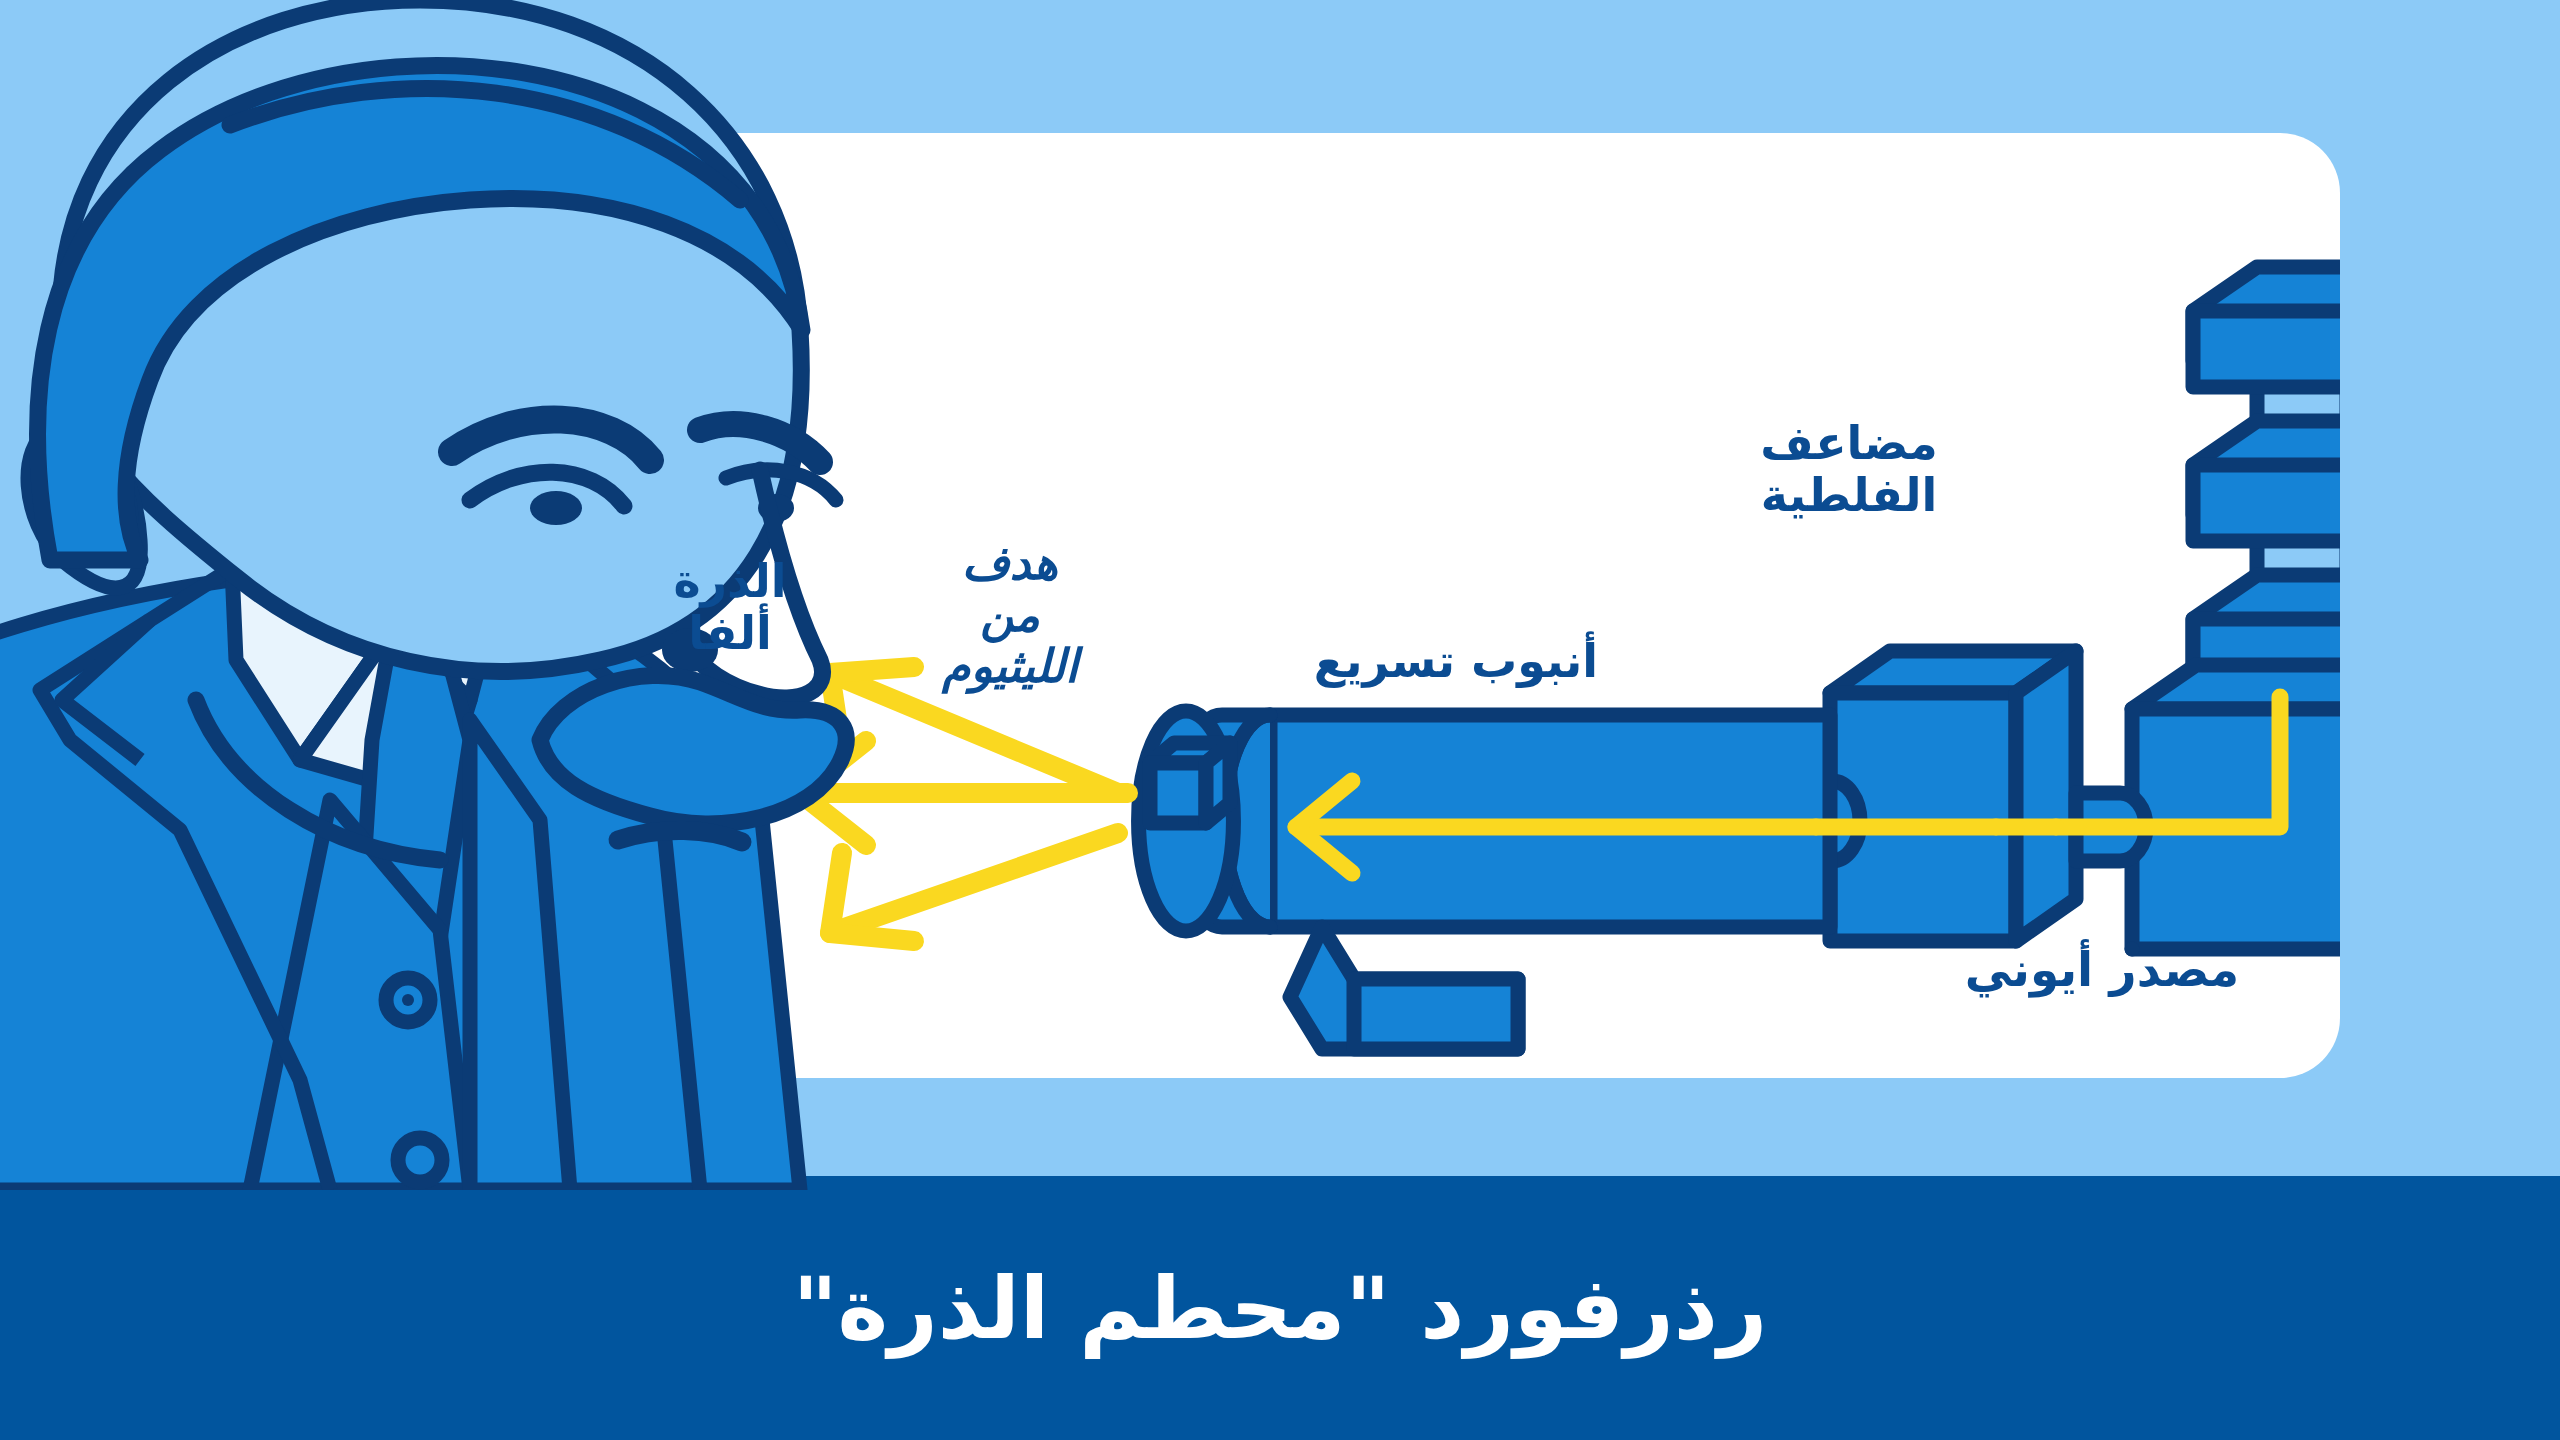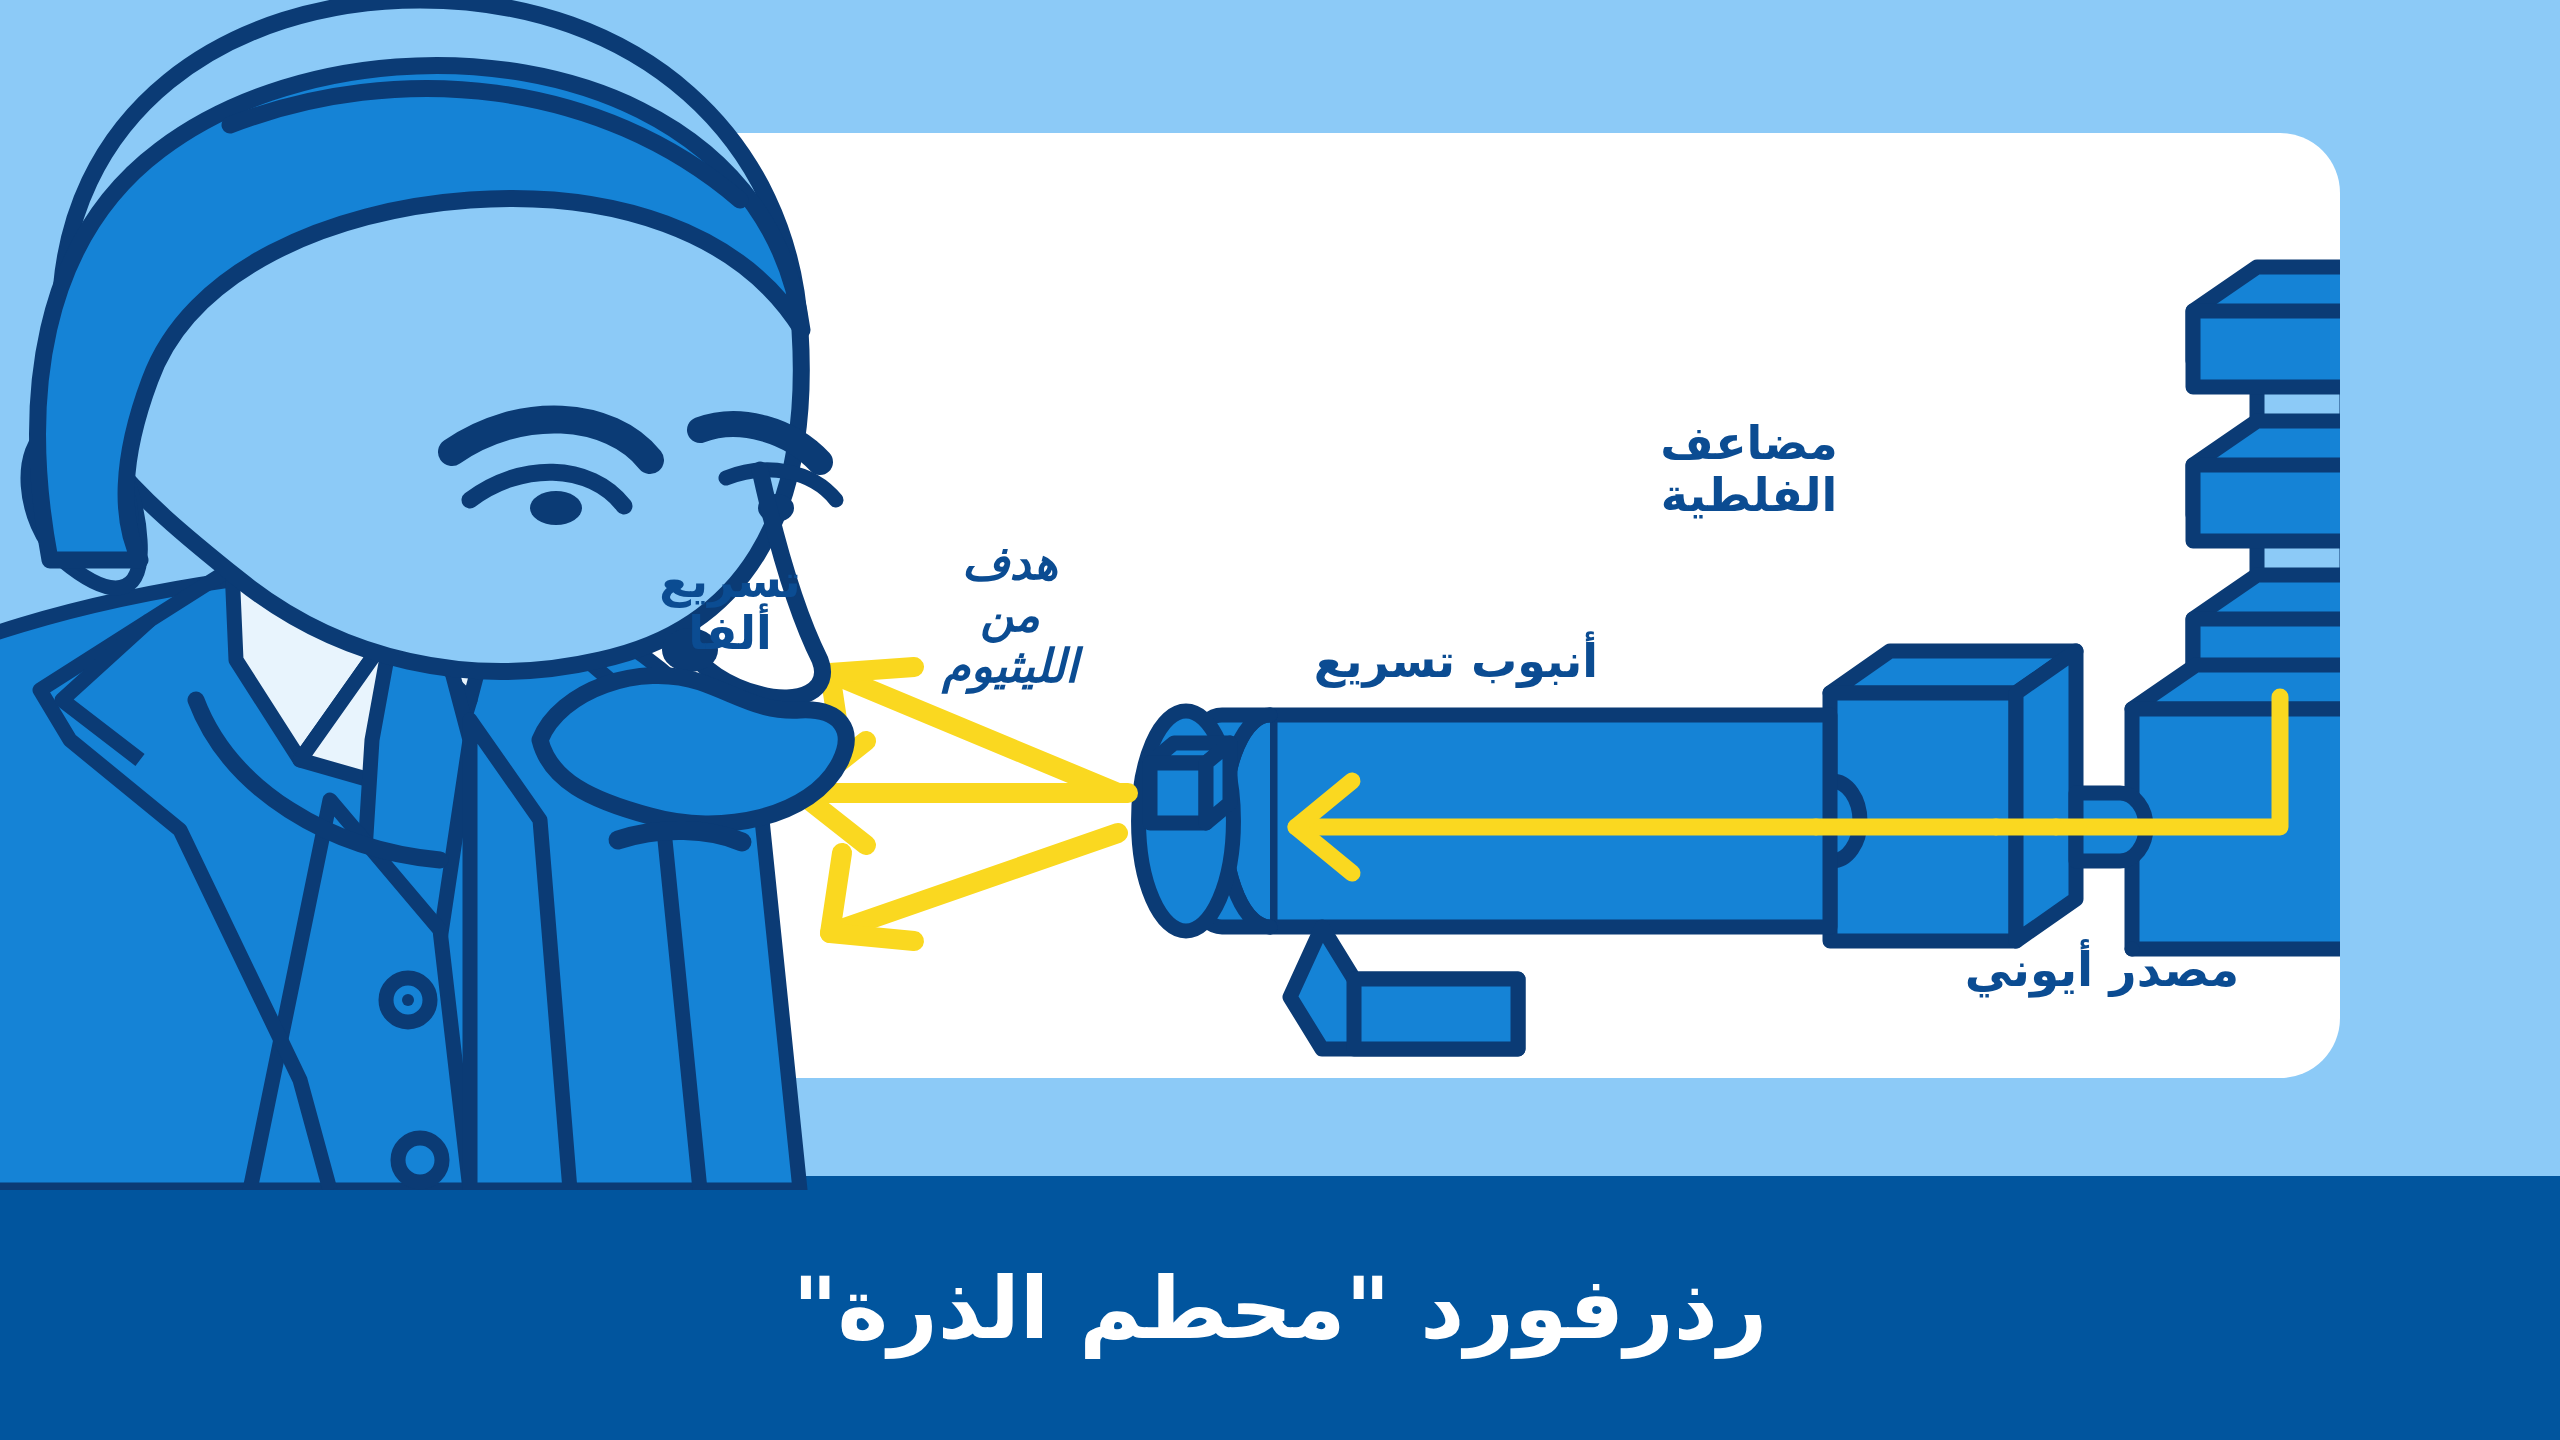--- a/index.html
+++ b/index.html
@@ -60,21 +60,21 @@
     font-weight:bold;
     direction:rtl;
     text-align:center;
     line-height:1.12;
     white-space:pre-line;
     z-index:8;
   }
   #lbl-alpha{  left:600px;  top:556px;  width:260px; font-size:46px; }
   #lbl-target{ left:915px;  top:538px;  width:190px; font-size:46px;font-style:italic; }
   #lbl-tube{   left:1268px; top:636px;  width:330px; font-size:46px;text-align:right; }
-  #lbl-mult{   left:1624px; top:418px;  width:250px; font-size:46px; }
+  #lbl-mult{   left:1724px; top:418px;  width:250px; font-size:46px; }
   #lbl-ion{    left:1952px; top:944px;  width:300px; font-size:47px; }
 </style>
 </head>
 <body>
 
 <div id="stage">
 
   <div id="card"></div>
 
   <svg id="apparatus" viewBox="0 0 1840 945">
@@ -183,21 +183,21 @@
         <path d="M628 660 L 300 660"></path>
         <path d="M300 660 l66 -52 M300 660 l66 52"></path>
       </g>
       <g>
         <path d="M618 700 L 330 800"></path>
         <path d="M330 800 l12 -80 M330 800 l84 8"></path>
       </g>
     </g>
   </svg>
 
-  <div class="lbl" id="lbl-alpha">تسريع
+  <div class="lbl" id="lbl-alpha">الذرة
 ألفا</div>
   <div class="lbl" id="lbl-target">هدف
 من
 الليثيوم</div>
   <div class="lbl" id="lbl-tube">أنبوب تسريع</div>
   <div class="lbl" id="lbl-mult">مضاعف
 الفلطية</div>
   <div class="lbl" id="lbl-ion">مصدر أيوني</div>
 
   <svg id="portrait" viewBox="0 0 860 1190">

